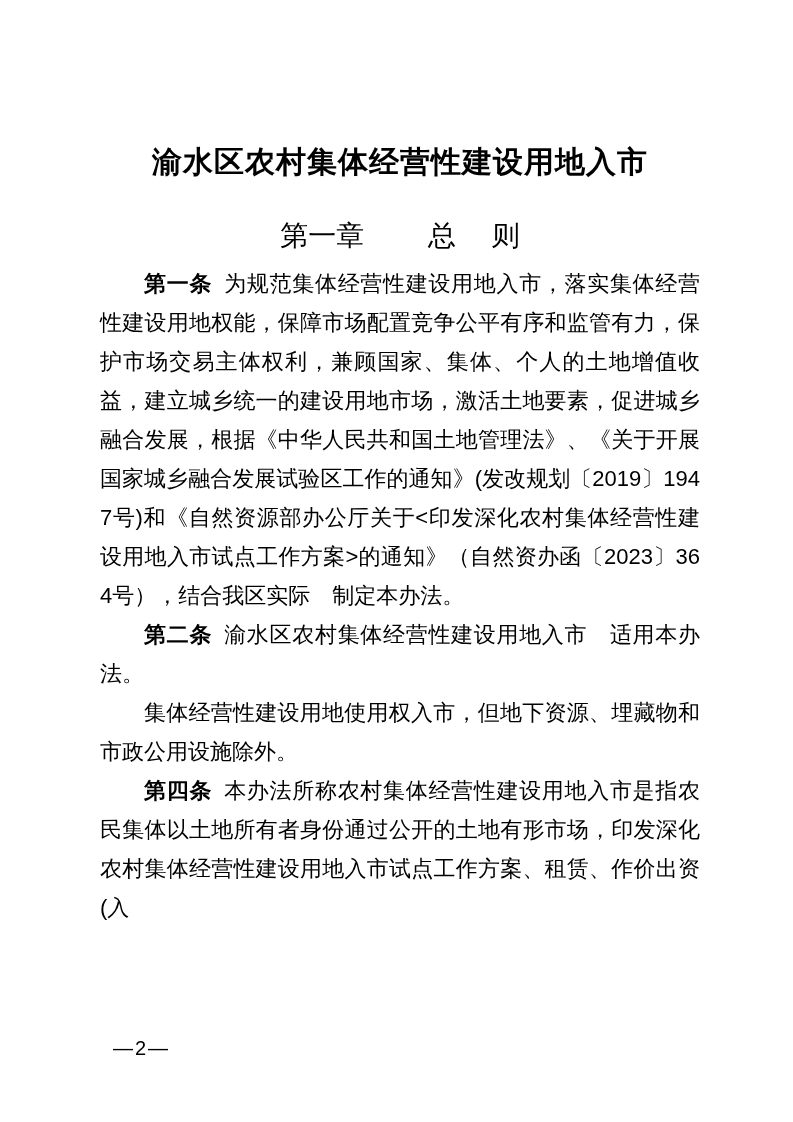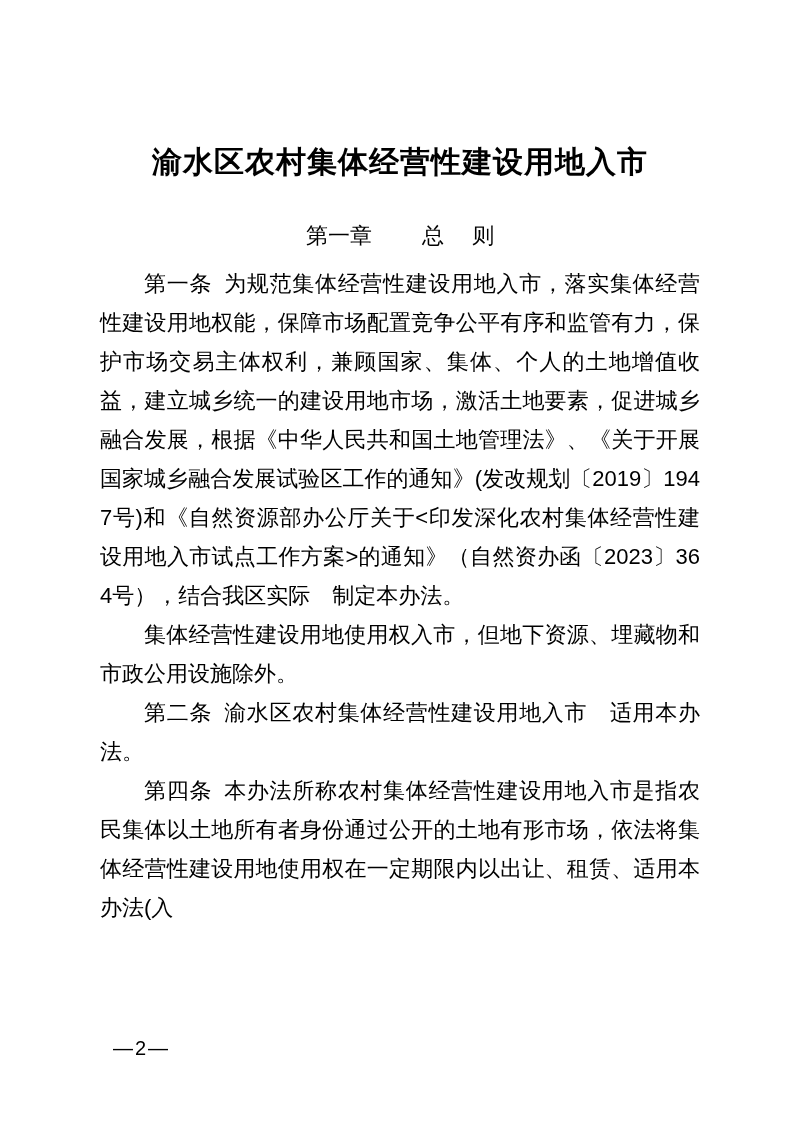--- a/index.html
+++ b/index.html
@@ -24,38 +24,38 @@
     margin-top: 138px;
     text-align: center;
     font-weight: bold;
     font-size: 30px;
     line-height: 47px;
     letter-spacing: 1px;
   }
   .chapter {
     margin-top: 36px;
     text-align: center;
-    font-size: 22px;
+    font-size: 28px;
     line-height: 30px;
   }
   .chapter .gap-wide { margin-left: 2em; }
   .chapter .gap-narrow { margin-left: 1em; }
   .body-text {
     margin-top: 13px;
   }
   .para {
     margin: 0;
     font-size: 22px;
     line-height: 39px;
     text-align: justify;
     text-indent: 2em;
     word-break: break-all;
   }
   .lead {
-    font-weight: normal;
+    font-weight: bold;
     margin-right: 0.55em;
   }
   .lead:empty { display: none; }
   .page-number {
     position: absolute;
     left: 113px;
     bottom: 62px;
     font-size: 20px;
     letter-spacing: 2px;
   }
@@ -74,26 +74,26 @@
       <span>第一章</span>
       <span class="gap-wide">总</span>
       <span class="gap-narrow">则</span>
     </div>
 
     <div class="body-text">
       <p class="para">
         <span class="lead">第一条</span><span>为规范集体经营性建设用地入市，落实集体经营性建设用地权能，保障市场配置竞争公平有序和监管有力，保护市场交易主体权利，兼顾国家、集体、个人的土地增值收益，建立城乡统一的建设用地市场，激活土地要素，促进城乡融合发展，根据《中华人民共和国土地管理法》、《关于开展国家城乡融合发展试验区工作的通知》(发改规划〔2019〕1947号)和《自然资源部办公厅关于&lt;印发深化农村集体经营性建设用地入市试点工作方案&gt;的通知》（自然资办函〔2023〕364号），结合我区实际　制定本办法。</span>
       </p>
       <p class="para">
+        <span class="lead">第二条</span><span>渝水区农村集体经营性建设用地入市　适用本办法。</span>
+      </p>
+      <p class="para">
         <span>集体经营性建设用地使用权入市，但地下资源、埋藏物和市政公用设施除外。</span>
       </p>
       <p class="para">
-        <span class="lead">第二条</span><span>渝水区农村集体经营性建设用地入市　适用本办法。</span>
-      </p>
-      <p class="para">
-        <span class="lead">第四条</span><span>本办法所称农村集体经营性建设用地入市是指农民集体以土地所有者身份通过公开的土地有形市场，依法将集体经营性建设用地使用权在一定期限内以出让、租赁、适用本办法(入</span>
+        <span class="lead">第四条</span><span>本办法所称农村集体经营性建设用地入市是指农民集体以土地所有者身份通过公开的土地有形市场，印发深化农村集体经营性建设用地入市试点工作方案、租赁、作价出资(入</span>
       </p>
     </div>
 
   </div>
 
   <div class="page-number">—2—</div>
 </div>
 
 </body></html>

